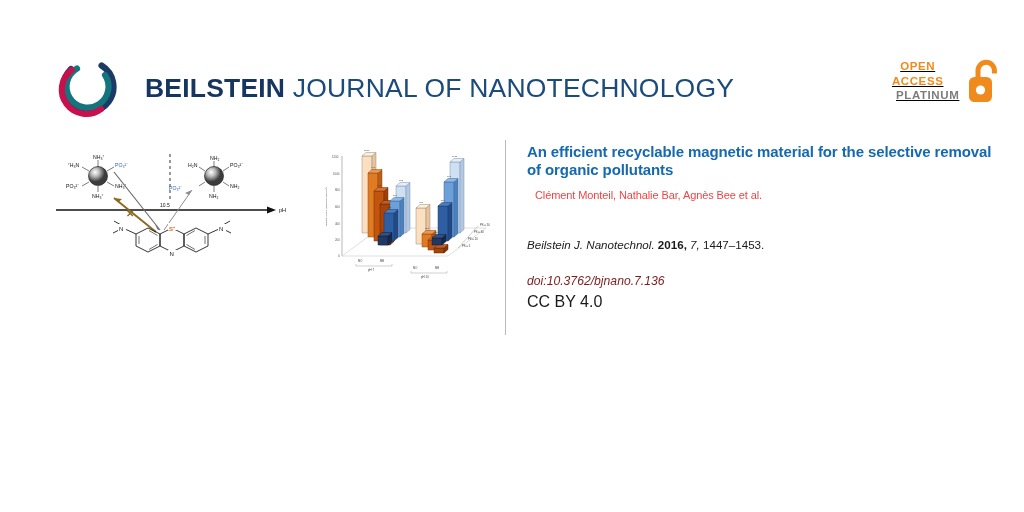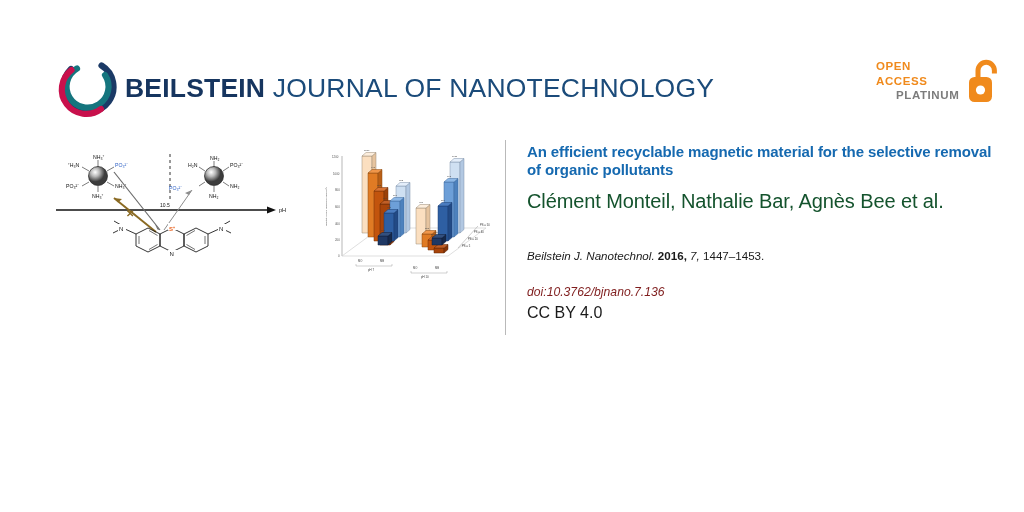--- a/index.html
+++ b/index.html
@@ -7,48 +7,48 @@
     width:1024px;height:512px;background:#ffffff;
     font-family:"Liberation Sans",sans-serif;
     overflow:hidden;position:relative;
   }
 
   
   .header{position:absolute;left:0;top:0;width:1024px;height:140px;}
 
   .logo-wrap{position:absolute;left:55px;top:57px;display:flex;align-items:center;}
   .logo-mark{width:62px;height:62px;flex:0 0 62px;}
-  .logo-text{margin-left:8px;font-size:26.5px;letter-spacing:0.2px;
+  .logo-text{margin-left:28px;font-size:26.5px;letter-spacing:0.2px;
              color:#1b3a66;white-space:nowrap;line-height:1;}
   .logo-text .b-bold{font-weight:bold;color:#16355f;}
   .logo-text .b-light{font-weight:normal;color:#1b4b7a;}
 
   .oa-badge{position:absolute;left:876px;top:58px;display:flex;align-items:center;}
-  .oa-words{display:flex;flex-direction:column;align-items:flex-start;
-            font-size:11.5px;font-weight:bold;line-height:1.28;letter-spacing:0.6px;}
+  .oa-words{display:flex;flex-direction:column;align-items:center;
+            font-size:11.5px;font-weight:bold;line-height:1.28;letter-spacing:0.6px;text-decoration:underline;}
   .oa-open,.oa-access{color:#f08a1c;}
   .oa-platinum{color:#7c7c7c;padding-left:20px;}
   .oa-lock{margin-left:7px;width:34px;height:46px;}
 
   
   .vrule{position:absolute;left:505px;top:140px;width:1px;height:195px;background:#b9b9b9;}
 
   
   .scheme{position:absolute;left:52px;top:150px;width:240px;height:130px;}
 
   
   .chart{position:absolute;left:318px;top:148px;width:195px;height:135px;}
 
   
   .textcol{position:absolute;left:527px;top:143px;width:475px;}
   .art-title{
     color:#1569b0;font-size:15px;font-weight:bold;line-height:1.23;
     margin:0 0 9px 0;letter-spacing:-0.1px;
   }
-  .art-authors{color:#14532d;font-size:20px;line-height:1.25;margin:0;letter-spacing:-0.1px;}
+  .art-authors{color:#ef4444;font-size:11px;line-height:1.25;margin:8px;letter-spacing:-0.1px;}
   .art-cite{color:#1a1a1a;font-size:11.6px;margin:34px 0 0 0;line-height:1.4;}
   .art-cite .it{font-style:italic;}
   .art-cite .bd{font-weight:bold;font-style:normal;}
   .art-doi{color:#7f1d1d;font-size:12.2px;margin:19px 0 0 0;line-height:1.5;font-style:italic;}
   .art-lic{color:#1a1a1a;font-size:16px;margin:0;line-height:1.5;}
 </style>
 </head>
 <body>
 
 <div class="header">

